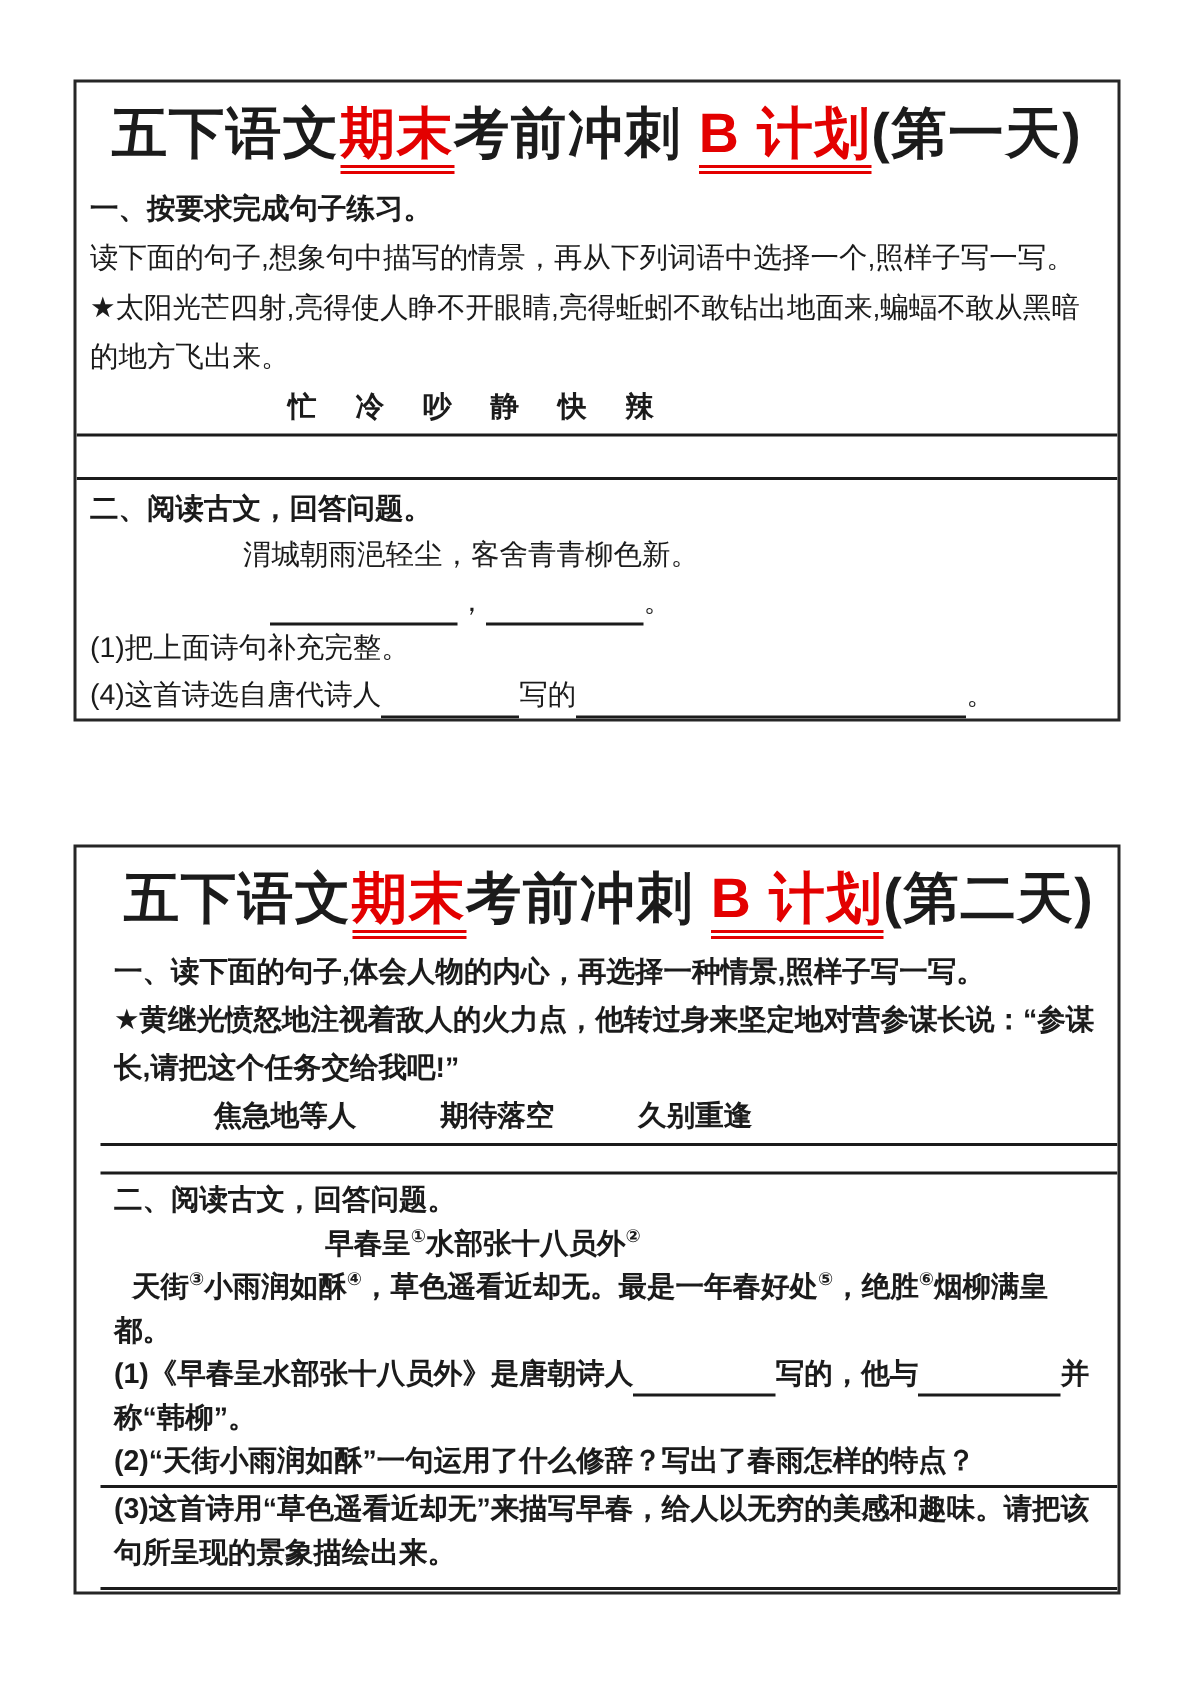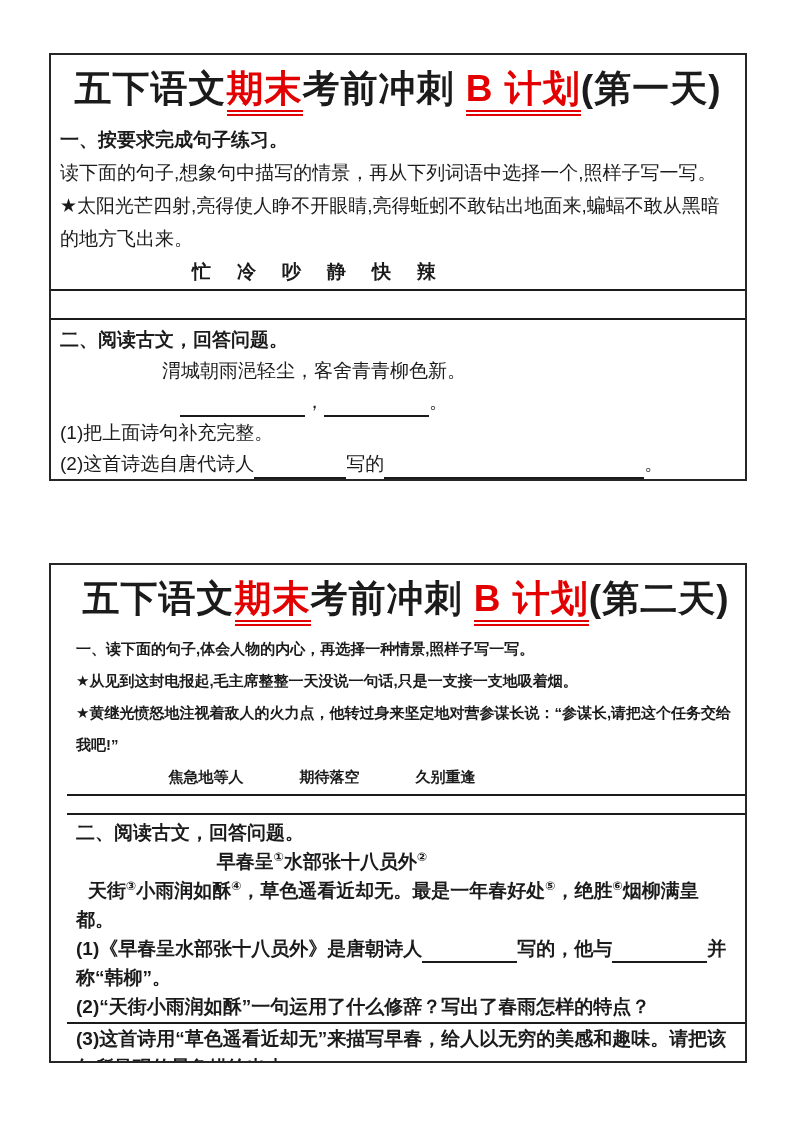--- a/index.html
+++ b/index.html
@@ -16,21 +16,21 @@
   #panel2 { top:563px; height:500px;padding-left:25px; }
 
   .title {
     text-align:center; font-size:37px; font-weight:bold; line-height:52px;
     margin:4px 0 8px 0; white-space:nowrap; letter-spacing:1px;
   }
   .red { color:var(--accent); border-bottom:6px double var(--accent); padding-bottom:1px; }
 
   .row  { font-size:19px; line-height:33px; }
   .row2 { font-size:19px; line-height:31px; }
-  .rowA { font-size:15px; line-height:32px; font-weight:bold; }
+  .rowA { font-size:19px; line-height:32px; font-weight:bold; }
   .rowB { font-size:19px; line-height:29px; font-weight:bold; }
   .bold { font-weight:bold; }
 
   .cshift { text-align:center; padding-right:168px; }
   .wb span  { font-weight:bold; }
   .wb1 span { margin:0 13px; }
   .wb2 span { margin:4px 28px; }
 
   .rule { border-bottom:2px solid var(--ink); margin:0 -9px; }
   .rh0  { height:1px; }
@@ -71,34 +71,33 @@
 
   <div class="row2 bold" style="margin-top:4px">二、阅读古文，回答问题。</div>
   <div class="row2 cshift">渭城朝雨浥轻尘，客舍青青柳色新。</div>
 
   <div class="row2 cshift">
     <span class="blank w125"></span><span>，</span><span class="blank w105"></span><span>。</span>
   </div>
 
   <div class="row2">(1)把上面诗句补充完整。</div>
   <div class="row2">
-    <span>(2)这首诗选自唐代诗人</span><span class="blank w92"></span><span>写的</span><span class="blank w260"></span><span>。</span>
+    <span>(4)这首诗选自唐代诗人</span><span class="blank w92"></span><span>写的</span><span class="blank w260"></span><span>。</span>
   </div>
   <div class="row2">
     <span>(1)像这样表达朋友之间深厚情谊的诗句还有：</span>
   </div>
 </div>
 
 <div class="panel" id="panel2">
   <div class="title">
     <span>五下语文</span><span class="red">期末</span><span>考前冲刺 </span><span class="red">B 计划</span><span>(第二天)</span>
   </div>
 
   <div class="rowA">一、读下面的句子,体会人物的内心，再选择一种情景,照样子写一写。</div>
-  <div class="rowA">★从见到这封电报起,毛主席整整一天没说一句话,只是一支接一支地吸着烟。</div>
   <div class="rowA">★黄继光愤怒地注视着敌人的火力点，他转过身来坚定地对营参谋长说：“参谋长,请把这个任务交给我吧!”</div>
 
   <div class="rowA cshift wb wb2">
     <span>焦急地等人</span><span>期待落空</span><span>久别重逢</span>
   </div>
 
   <div class="rule rh0"></div>
   <div class="rule rh17"></div>
 
   <div class="rowB" style="margin-top:3px">二、阅读古文，回答问题。</div>

